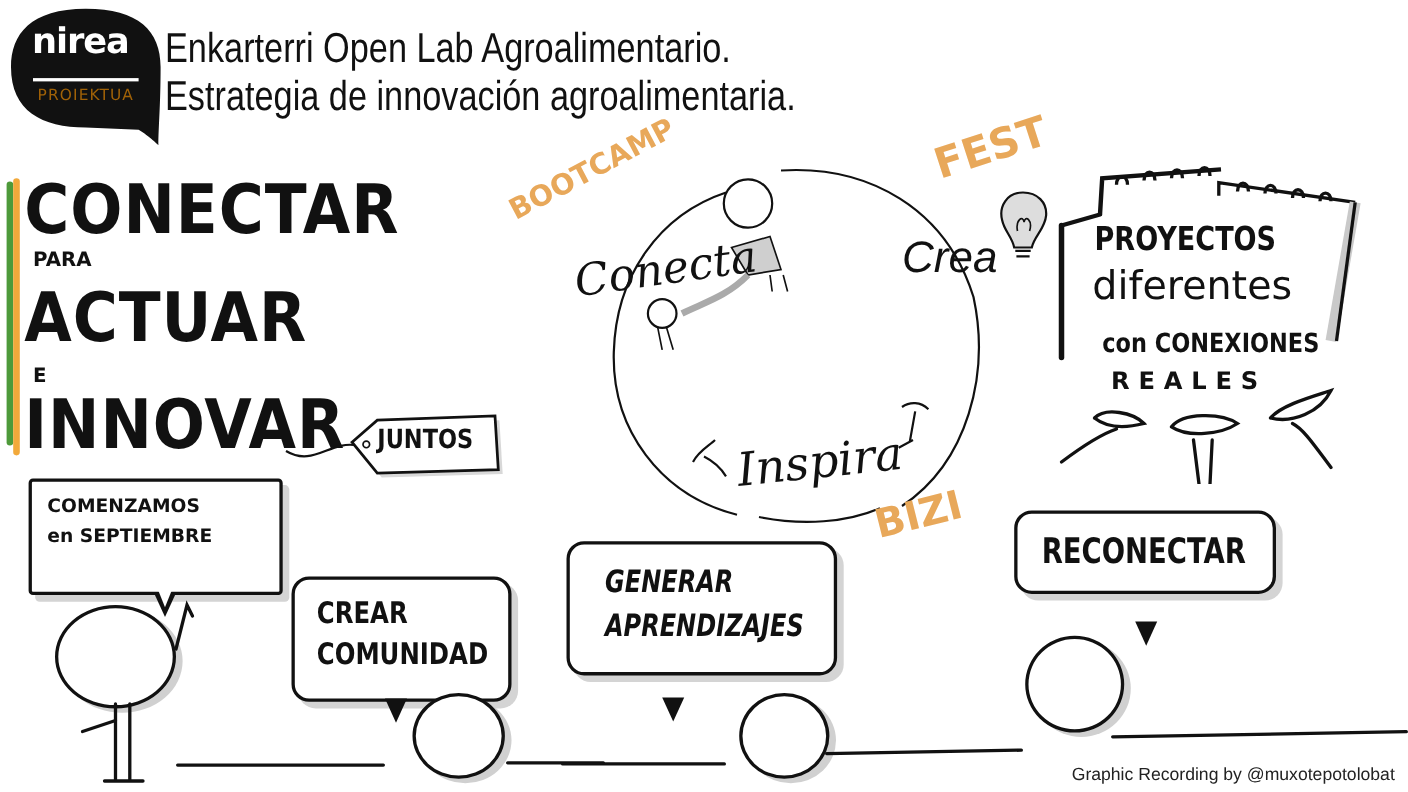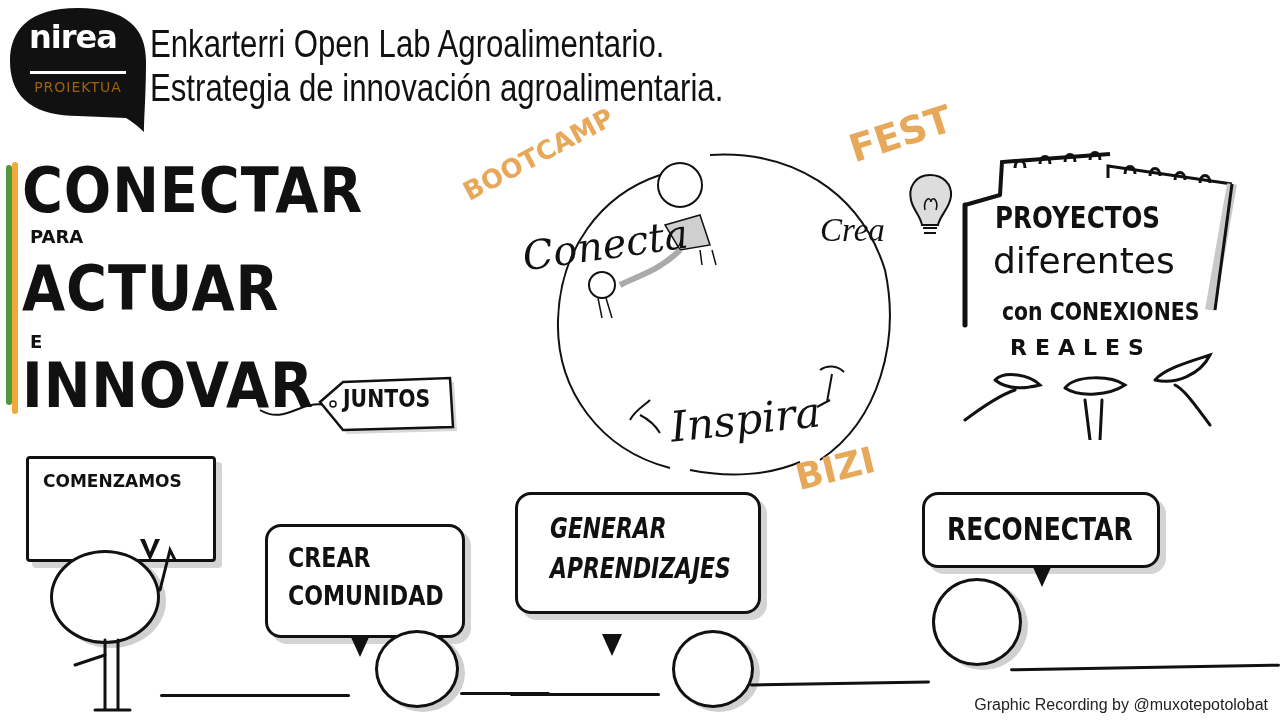--- a/index.html
+++ b/index.html
@@ -83,21 +83,21 @@
 
 <svg class="abs" style="left:625px;top:395px" width="40" height="40">
   <path d="M5 25 C10 15 20 10 25 5 M15 20 C25 25 30 30 35 38" stroke="#111" stroke-width="2" fill="none"></path>
 </svg>
 <svg class="abs" style="left:812px;top:362px" width="40" height="50">
   <path d="M8 8 C15 3 25 3 32 10 M20 12 L15 40 M5 45 L18 38" stroke="#111" stroke-width="2" fill="none"></path>
 </svg>
 
 <div class="abs" style="left:522px;top:222px;font-family:'DejaVu Serif',serif;font-size:40px;font-style:italic;transform:rotate(-8deg);">Conecta</div>
 <div class="abs hand orange" style="left:458px;top:180px;font-size:26px;transform:rotate(-28deg);transform-origin:left top;">BOOTCAMP</div>
-<div class="abs" style="left:820px;top:212px;font-family:Liberation Serif, serif;font-size:33px;font-style:italic;">Crea</div>
+<div class="abs" style="left:820px;top:212px;font-family:Liberation Sans, sans-serif;font-size:40px;font-style:italic;">Crea</div>
 <div class="abs hand orange" style="left:848px;top:112px;font-size:38px;transform:rotate(-18deg);">FEST</div>
 <div class="abs" style="left:670px;top:395px;font-family:'DejaVu Serif',serif;font-size:42px;font-style:italic;transform:rotate(-6deg);">Inspira</div>
 <div class="abs hand orange" style="left:795px;top:448px;font-size:36px;transform:rotate(-14deg);">BIZI</div>
 
 <svg class="abs" style="left:960px;top:140px" width="290" height="200">
   <path d="M5 65 L5 185" stroke="#111" stroke-width="5" stroke-linecap="round"></path>
   <path d="M5 65 L40 55" stroke="#111" stroke-width="4" stroke-linecap="round"></path>
   <path d="M40 55 L42 22 L150 14" stroke="#111" stroke-width="4" fill="none"></path>
   <path d="M148 38 L148 26 L272 44" stroke="#111" stroke-width="3" fill="none"></path>
   <path d="M272 44 L250 170" stroke="#c9c9c9" stroke-width="10"></path>
@@ -118,23 +118,24 @@
 <div class="abs hand" style="left:1002px;top:298px;font-size:24px;transform:scaleX(0.85);transform-origin:left top;">con CONEXIONES</div>
 <div class="abs hand" style="left:1010px;top:335px;font-size:22px;letter-spacing:8px;">REALES</div>
 <svg class="abs" style="left:960px;top:350px" width="270" height="90">
   <g stroke="#111" stroke-width="3" fill="none" stroke-linecap="round">
     <path d="M5 70 C25 55 40 45 55 40 M35 30 C45 20 70 25 80 35 C60 40 45 38 35 30"></path>
     <path d="M130 90 L125 50 M140 90 L142 50 M105 38 C115 25 150 25 165 35 C150 45 120 48 105 38"></path>
     <path d="M250 75 C235 55 225 40 215 35 M195 30 C205 18 235 10 250 5 C240 25 215 35 195 30"></path>
   </g>
 </svg>
 
-<div class="abs bubble" style="left:26px;top:456px;width:184px;height:100px;border-radius:4px;">
+<div class="abs bubble" style="left:26px;top:435px;width:184px;height:100px;border-radius:4px;padding-left:41px;">
   <div class="txt" style="position:absolute;left:14px;top:8px;font-size:17px;line-height:28px;">
     <div>COMENZAMOS</div>
+    <div>en SEPTIEMBRE</div>
   </div>
 </div>
 <div class="abs tail" style="left:140px;top:539px;"></div>
 <div class="abs tail-in" style="left:144px;top:537px;"></div>
 <div class="abs head" style="left:50px;top:550px;width:104px;height:88px;"></div>
 <svg class="abs" style="left:70px;top:540px" width="110" height="175">
   <g stroke="#111" stroke-width="3" fill="none" stroke-linecap="round">
     <path d="M90 50 L100 10 L105 20"></path>
     <path d="M35 100 L35 170 M48 100 L48 170 M25 170 L60 170"></path>
     <path d="M35 115 L5 125"></path>
@@ -156,21 +157,21 @@
   <div class="txt" style="position:absolute;left:32px;top:14px;font-size:28px;line-height:40px;transform:scaleX(0.78);transform-origin:left top;">
     <div>GENERAR</div>
     <div>APRENDIZAJES</div>
   </div>
 </div>
 <div class="abs tail" style="left:602px;top:634px;"></div>
 <div class="abs head" style="left:672px;top:630px;width:76px;height:72px;"></div>
 <div class="abs ground" style="left:510px;top:693px;width:150px;"></div>
 <div class="abs ground" style="left:750px;top:682px;width:180px;transform:rotate(-1deg);"></div>
 
-<div class="abs bubble" style="left:922px;top:492px;width:232px;height:70px;">
+<div class="abs bubble" style="left:922px;top:464px;width:232px;height:70px;">
   <div class="txt" style="position:absolute;left:22px;top:14px;font-size:32px;line-height:40px;transform:scaleX(0.78);transform-origin:left top;">
     <div>RECONECTAR</div>
   </div>
 </div>
 <div class="abs tail" style="left:1032px;top:565px;"></div>
 <div class="abs head" style="left:932px;top:578px;width:84px;height:82px;"></div>
 <div class="abs ground" style="left:1010px;top:666px;width:270px;transform:rotate(-1deg);"></div>
 
 <div class="abs credit">Graphic Recording by @muxotepotolobat</div>
 

